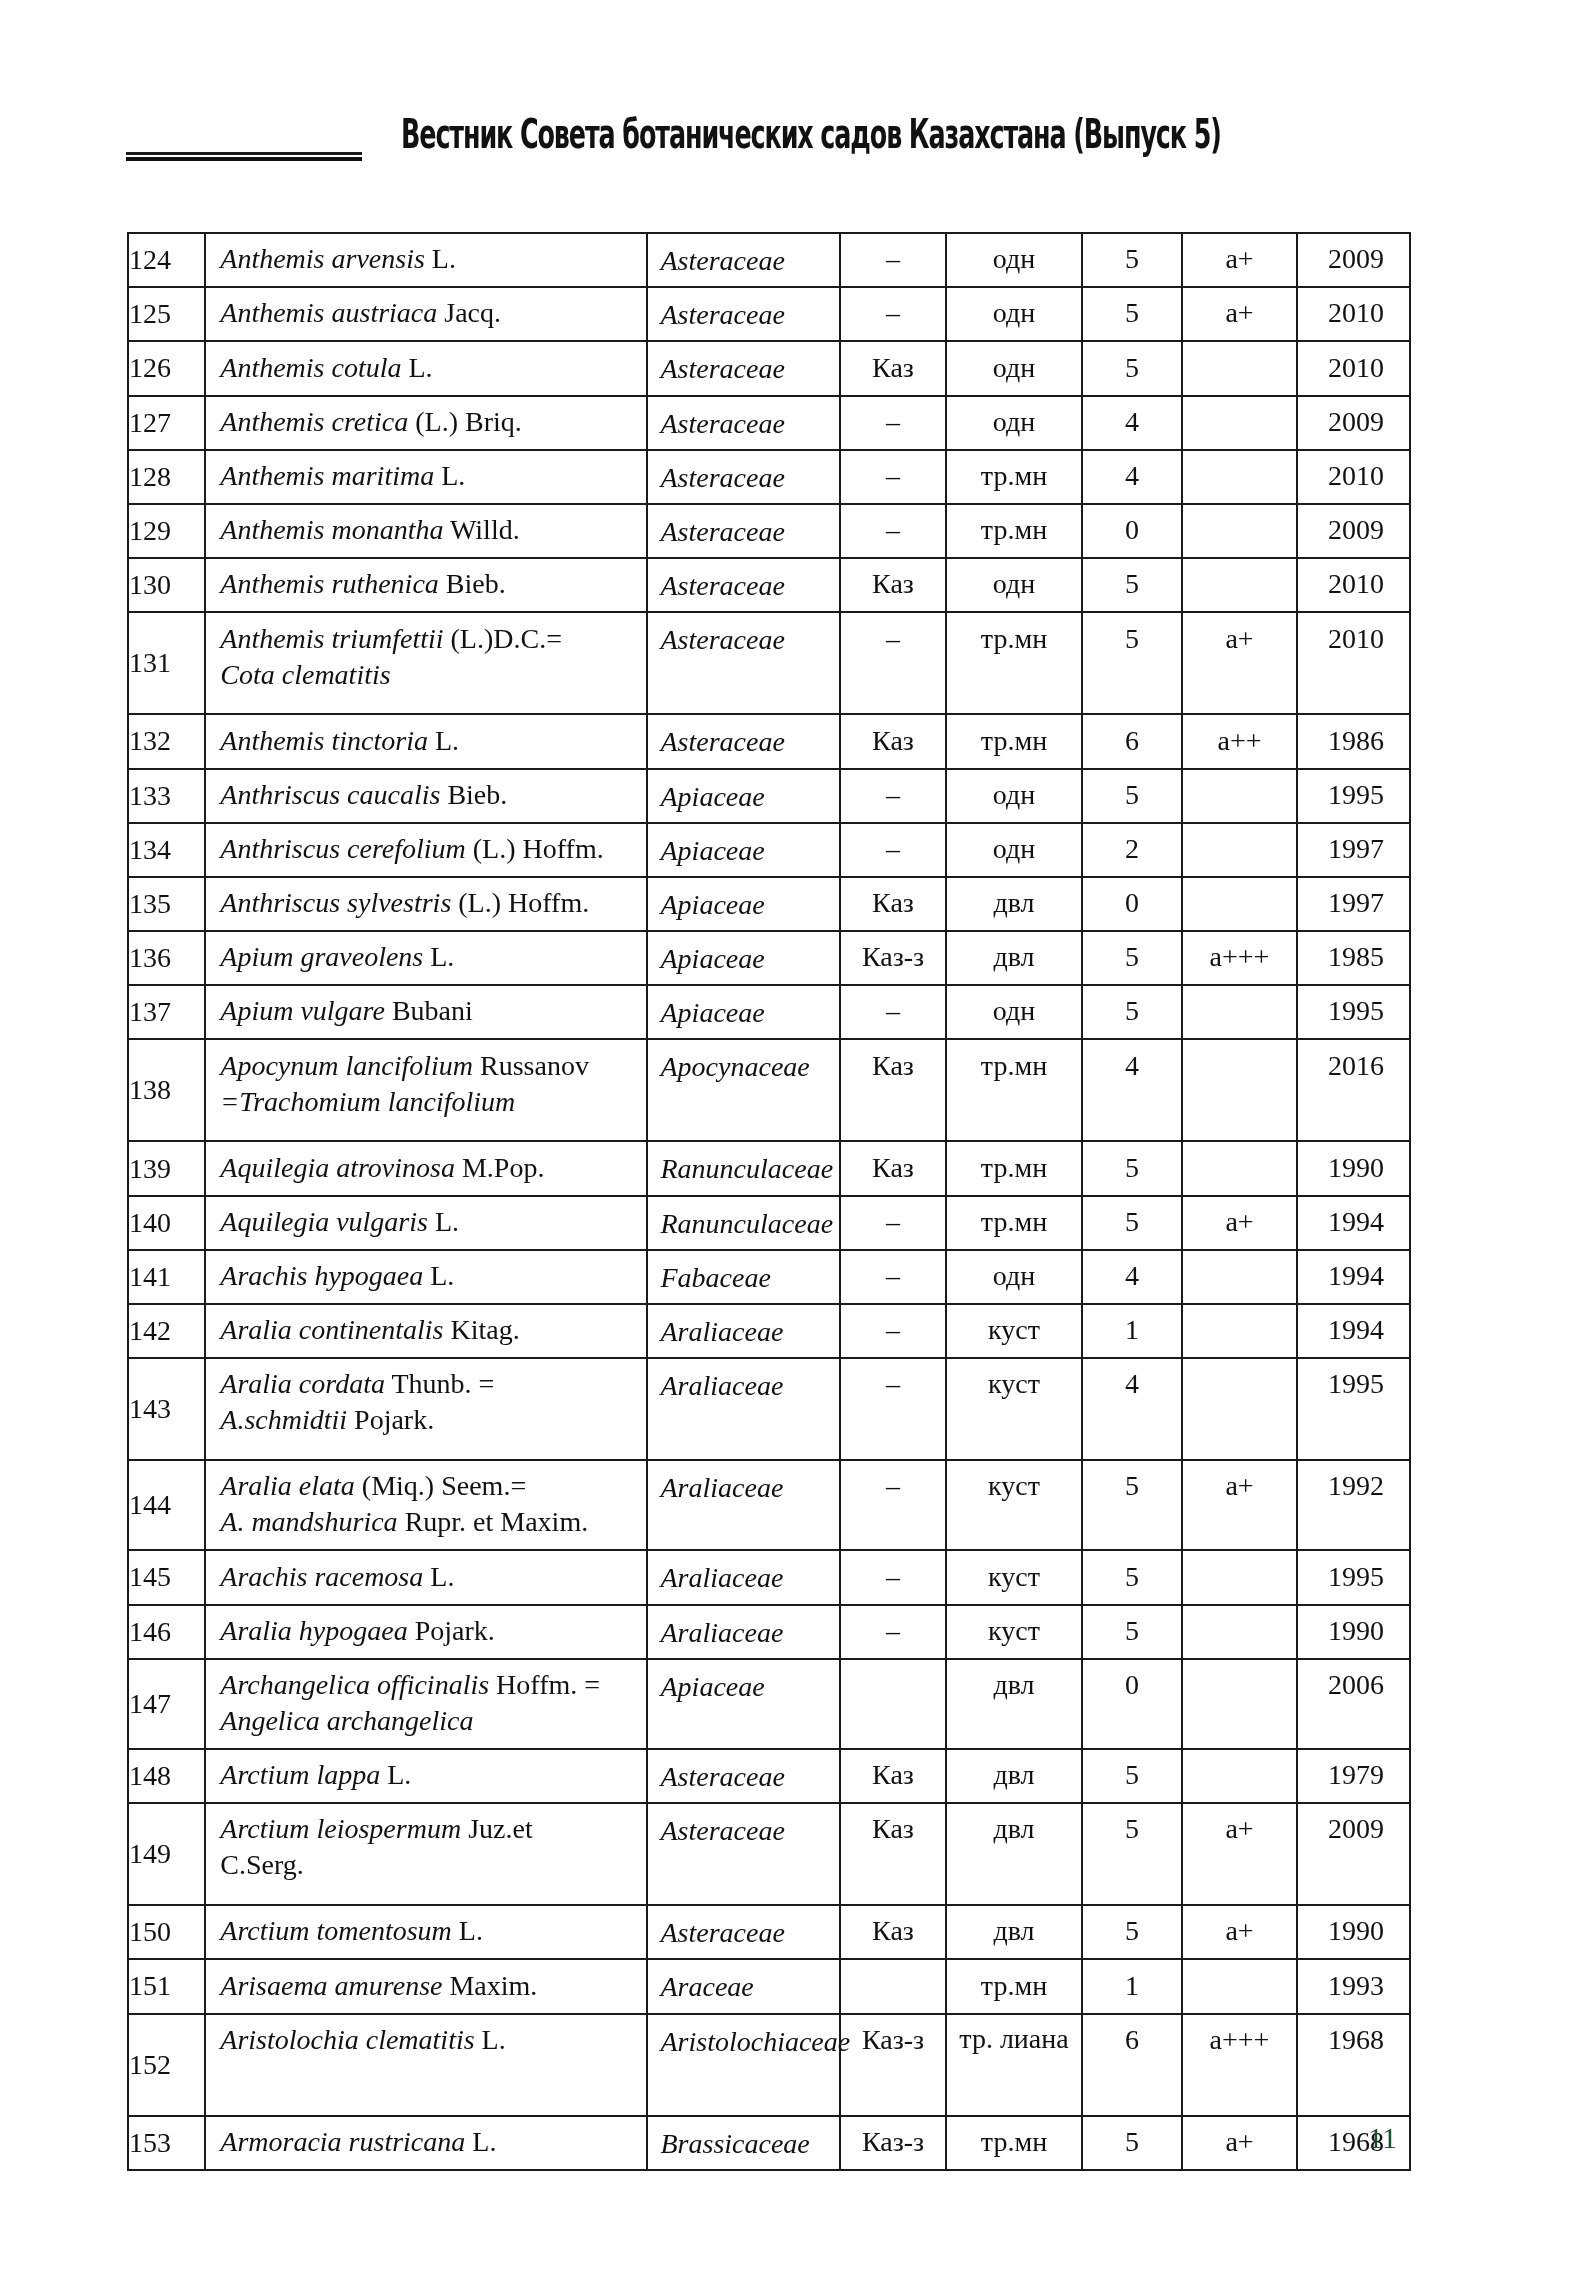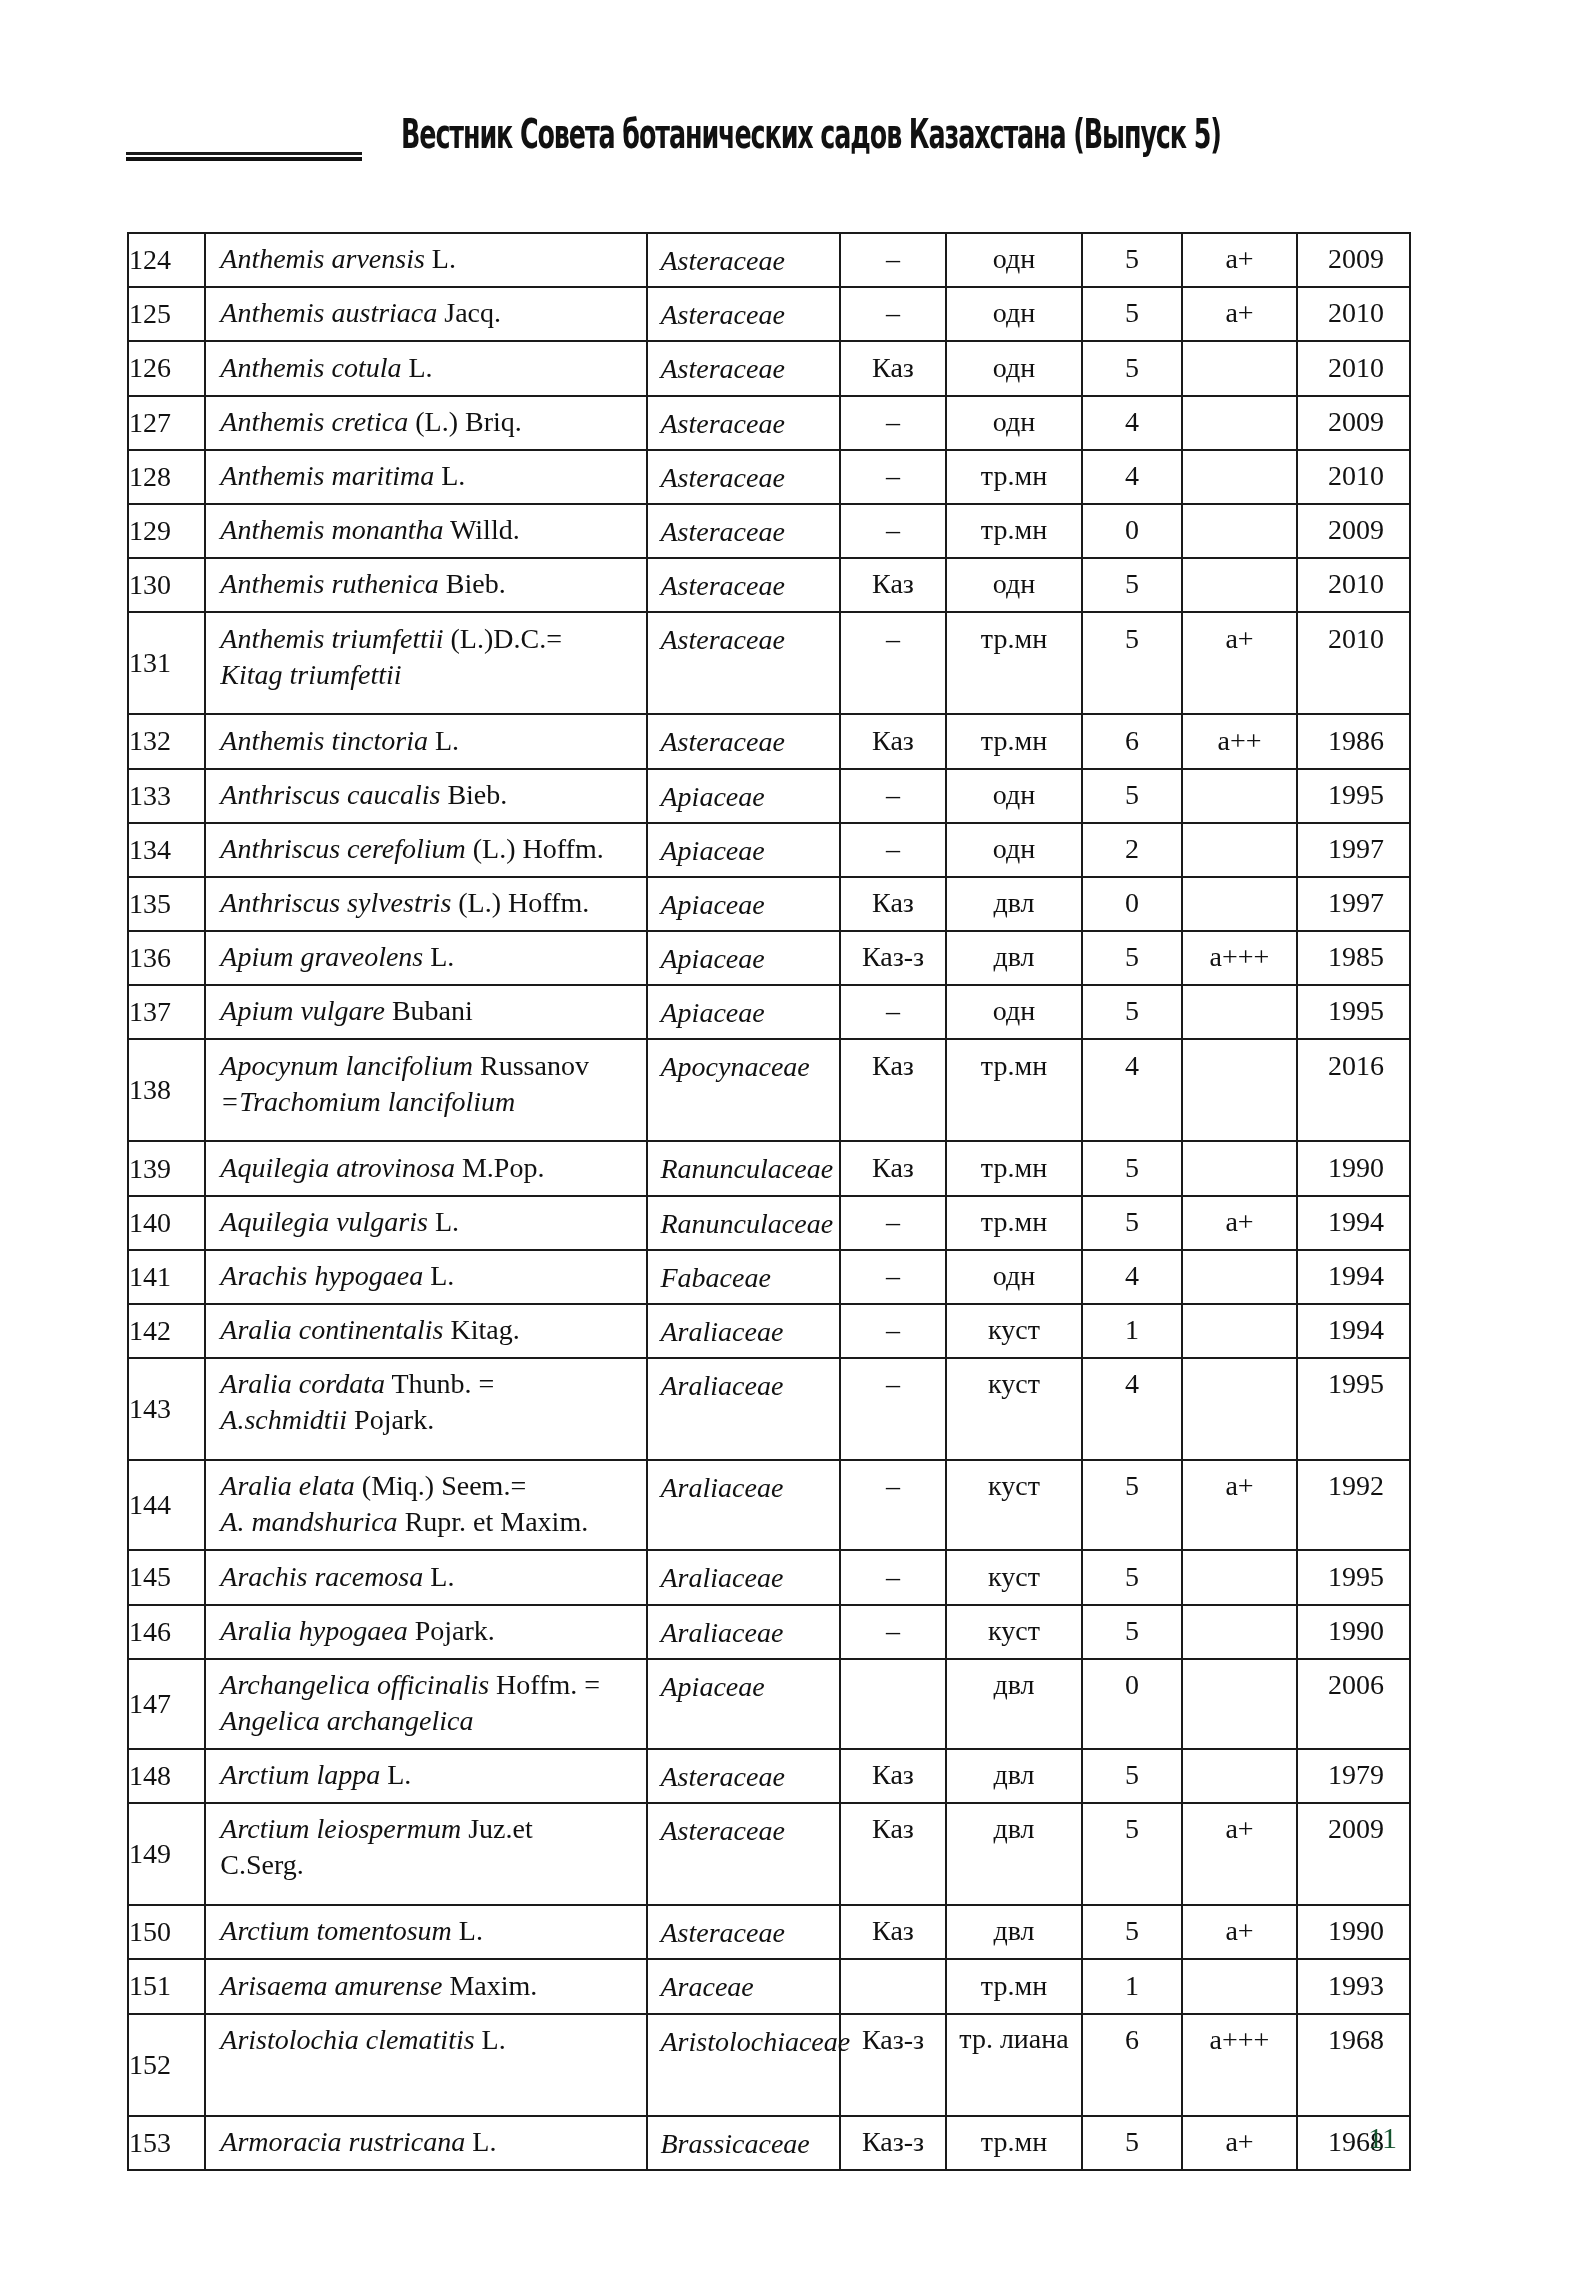--- a/index.html
+++ b/index.html
@@ -165,21 +165,21 @@
     <td class="ctr"><span>одн</span></td>
     <td class="ctr"><span>5</span></td>
     <td class="ctr"><span></span></td>
     <td class="year"><span>2010</span></td>
   </tr>
 
   <tr class="tall">
     <td class="num"><span>131</span></td>
     <td class="name">
       <span><span class="sp">Anthemis triumfettii</span><span> (L.)D.C.=</span></span><br>
-      <span><span class="sp">Kitag triumfettii</span><span></span></span>
+      <span><span class="sp">Cota clematitis</span><span></span></span>
     </td>
     <td class="fam"><span>Asteraceae</span></td>
     <td class="ctr"><span>–</span></td>
     <td class="ctr"><span>тр.мн</span></td>
     <td class="ctr"><span>5</span></td>
     <td class="ctr"><span>a+</span></td>
     <td class="year"><span>2010</span></td>
   </tr>
 
   <tr>

